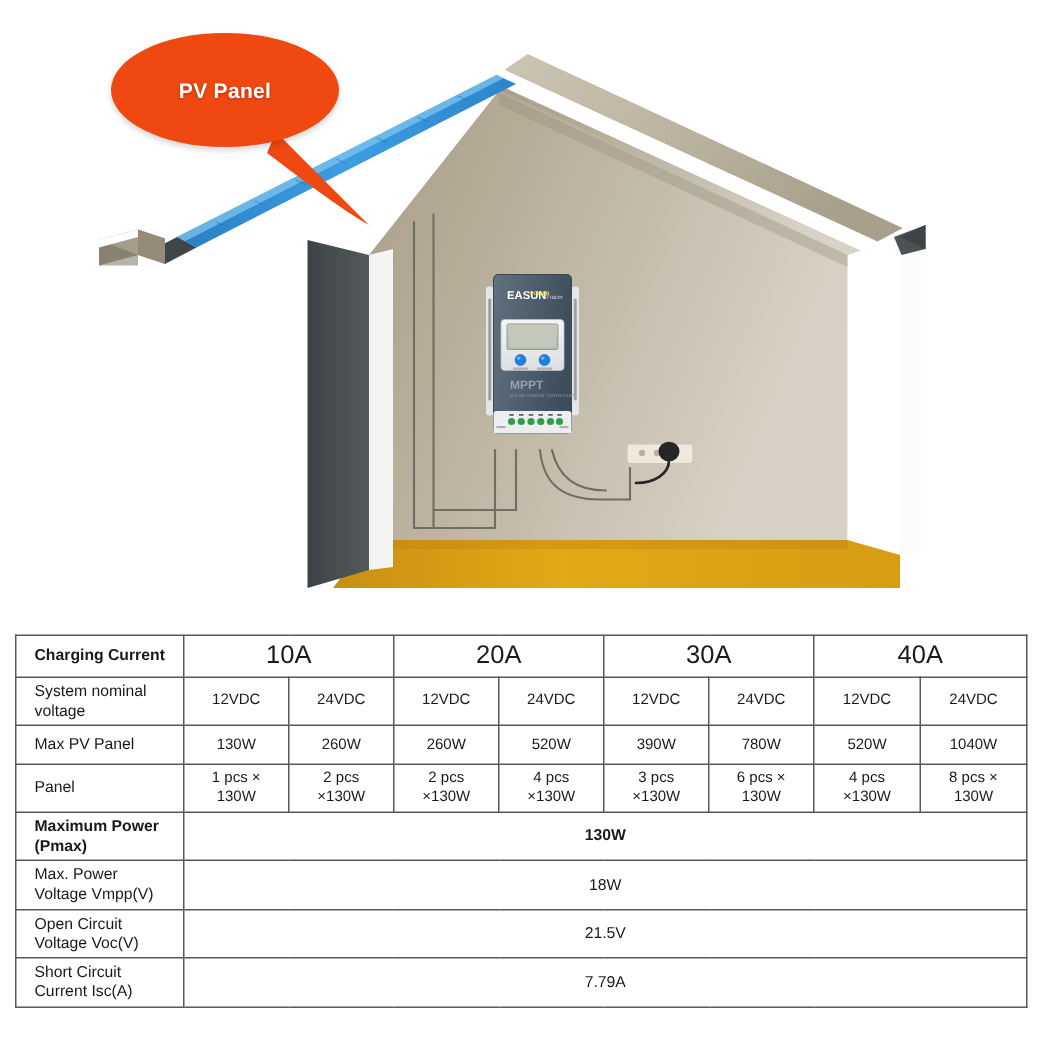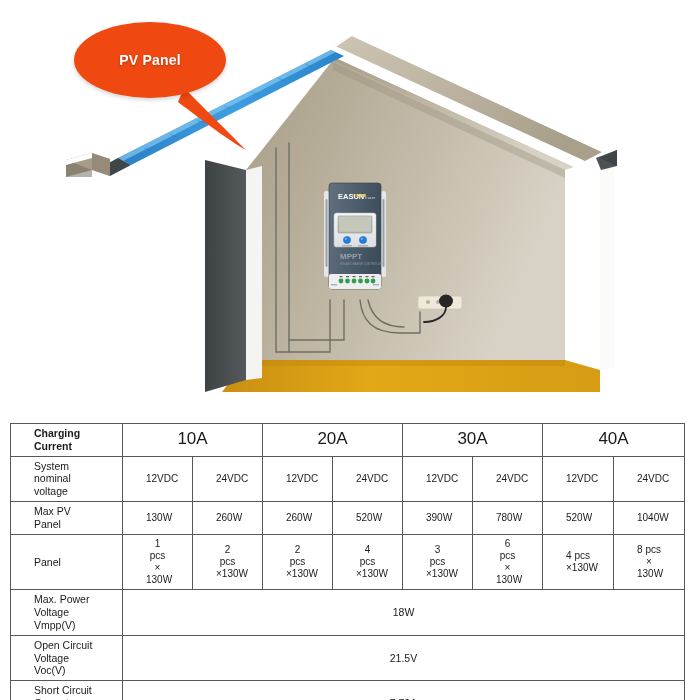--- a/index.html
+++ b/index.html
@@ -73,21 +73,21 @@
     border-collapse: collapse;
     width: 674px;
     table-layout: fixed;
     font-family: "Liberation Sans", sans-serif;
     font-size: 10.5px;
     color: #1a1a1a;
     background: #ffffff;
   }
   table.spec td, table.spec th {
     border: 1px solid #585858;
-    padding: 3px 23px;
+    padding: 3px 12px;
     vertical-align: middle;
     line-height: 1.22;
     font-weight: normal;
     background: #ffffff;
   }
   td.rowlabel {
     text-align: left;
     width: 112px;
     font-size: 10.5px;
   }
@@ -360,20 +360,24 @@
           <td class="val">2 pcs ×130W</td>
           <td class="val">2 pcs ×130W</td>
           <td class="val">4 pcs ×130W</td>
           <td class="val">3 pcs ×130W</td>
           <td class="val">6 pcs × 130W</td>
           <td class="val">4 pcs ×130W</td>
           <td class="val">8 pcs × 130W</td>
         </tr>
 
 
+        <tr class="h-tall">
+          <td class="rowlabel bold">Maximum Power (Pmax)</td>
+          <td class="fullspan bold" colspan="8">130W</td>
+        </tr>
 
         <tr class="h-tall">
           <td class="rowlabel">Max. Power Voltage Vmpp(V)</td>
           <td class="fullspan" colspan="8">18W</td>
         </tr>
 
 
         <tr class="h-tall">
           <td class="rowlabel">Open Circuit Voltage Voc(V)</td>
           <td class="fullspan" colspan="8">21.5V</td>

